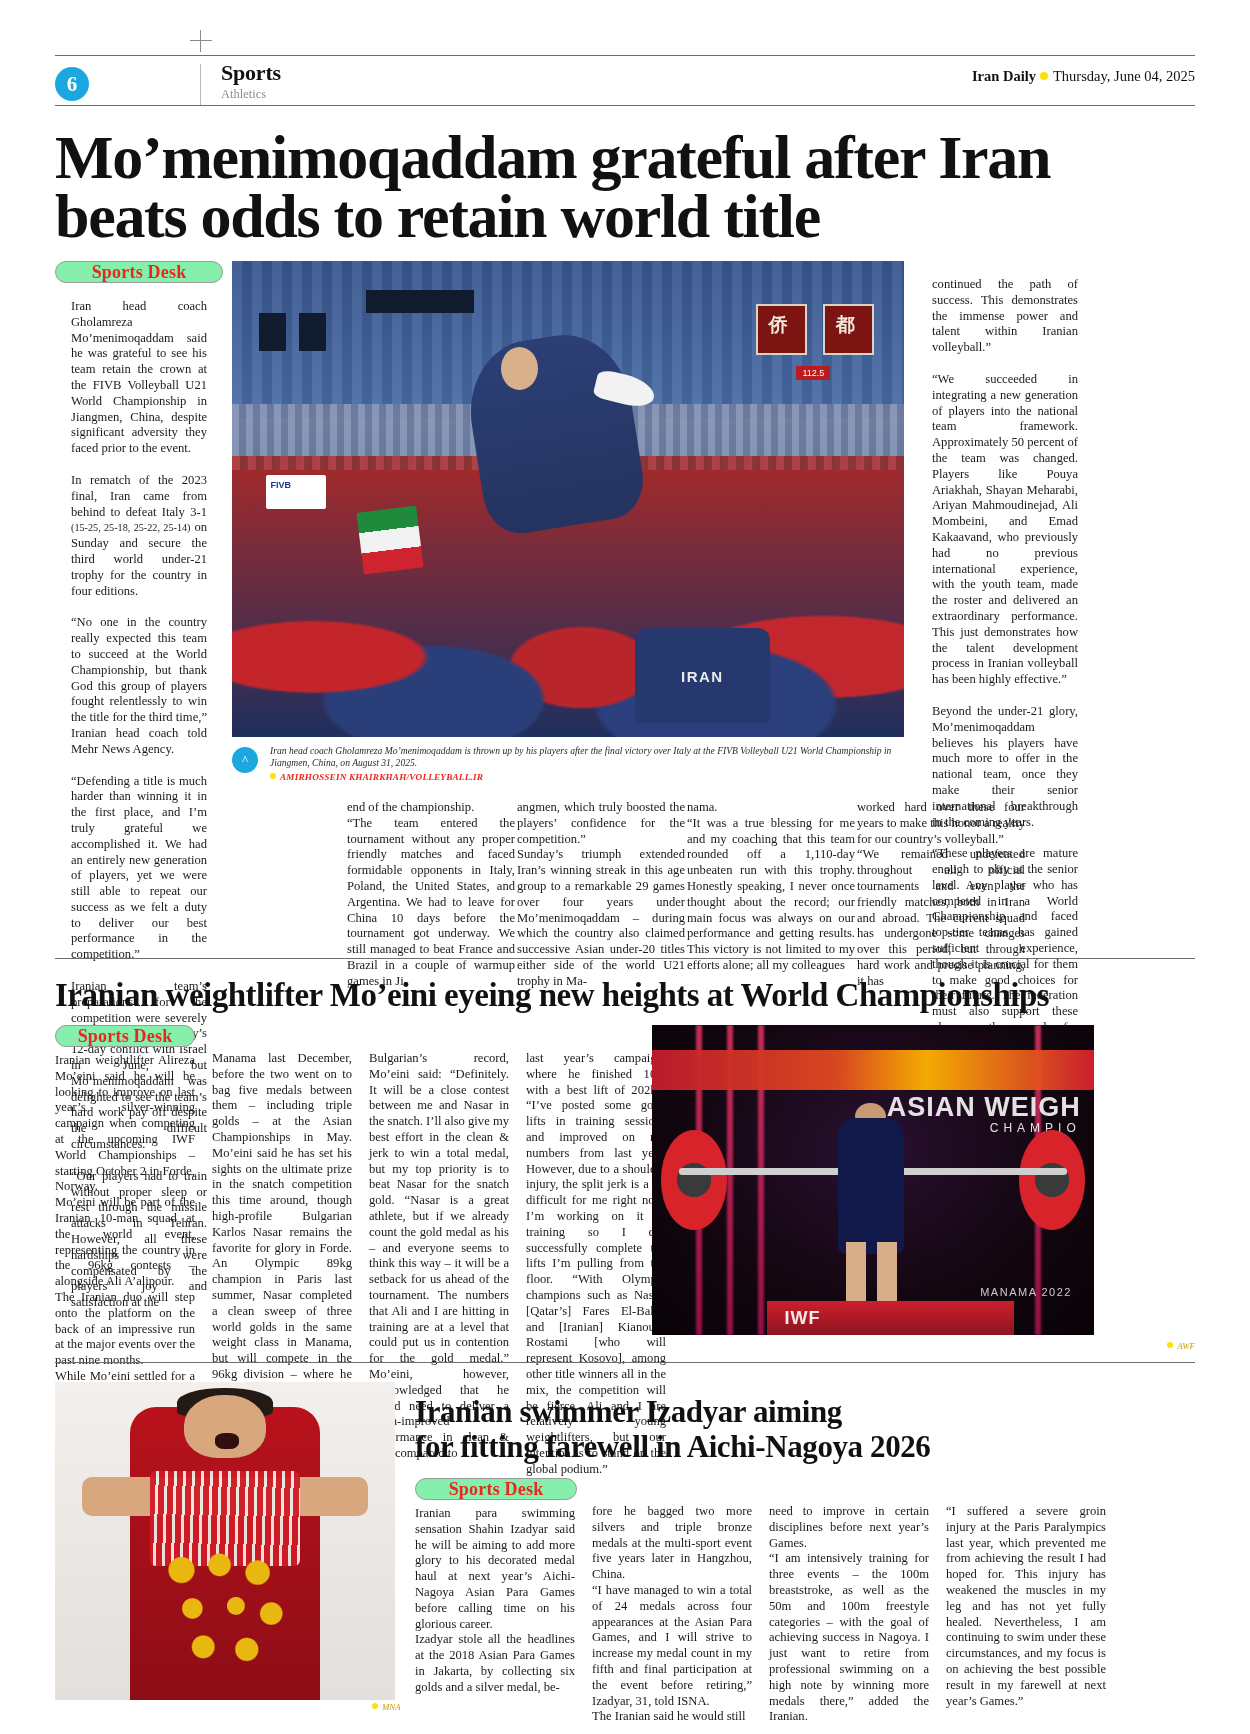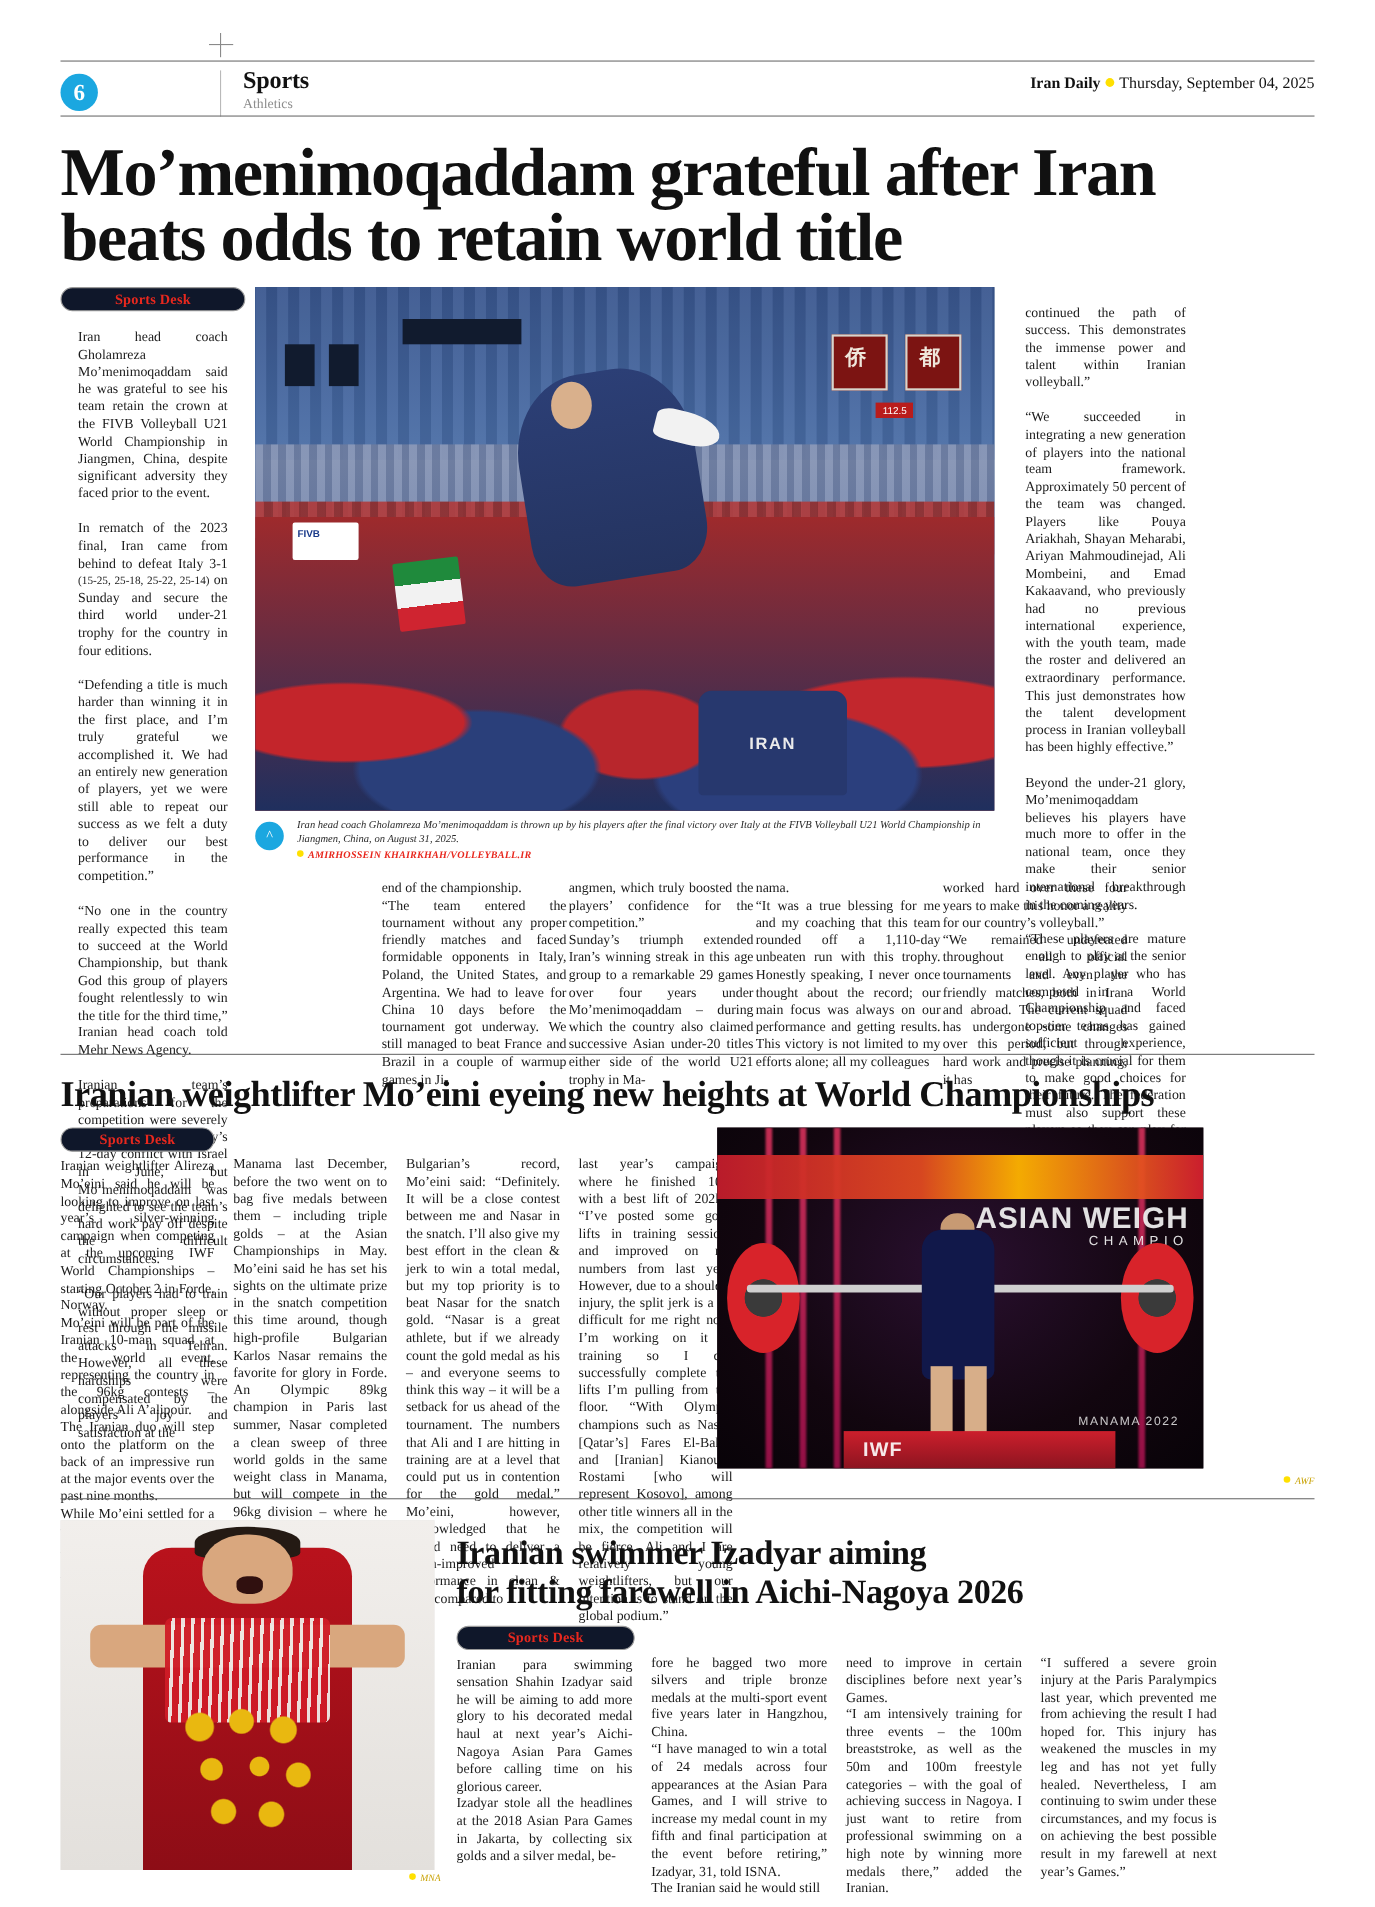--- a/index.html
+++ b/index.html
@@ -56,22 +56,22 @@
     font-family:"Liberation Serif", serif;
     color:#1a1a1a;
     hyphens:auto;
   }
   .col p{margin:16px;}
   .small-note{font-size:10.2px;}
 
   .deskbadge{
     border:1px solid #9a9a9a;border-radius:12px;height:20px;
     display:flex;align-items:center;justify-content:center;
-    color:#e8281e;font-weight:bold;font-size:13px;letter-spacing:.2px;
-    background:#0f172a;margin-bottom:6px;
+    color:#e8281e;font-weight:bold;font-size:18px;letter-spacing:.2px;
+    background:#86efac;margin-bottom:6px;
   }
 
   
   .a1-c1{position:absolute;left:55px;top:261px;width:168px;}
   .a1-photo{
     position:absolute;left:232px;top:261px;width:672px;height:476px;overflow:hidden;
     background:#1b3a6b;
   }
   .a1-c6{position:absolute;left:916px;top:261px;width:178px;}
 
@@ -211,33 +211,33 @@
   <div class="cropmark"></div>
 
   <div class="masthead">
     <div class="pagenum">6</div>
     <div class="sec-divider"></div>
     <div class="sec-wrap">
       <div class="sec-title">Sports</div>
       <div class="sec-sub">Athletics</div>
     </div>
     <div class="masthead-right">
-      <span class="brand">Iran Daily</span><span class="dot-y"></span><span>Thursday, September 04, 2025</span>
+      <span class="brand">Iran Daily</span><span class="dot-y"></span><span>Thursday, June 04, 2025</span>
     </div>
   </div>
   <div class="rule-under-masthead"></div>
 
   <div class="lead-head">Mo’menimoqaddam grateful after Iran beats odds to retain world title</div>
 
   <div class="a1-c1 col">
     <div class="deskbadge">Sports Desk</div>
     <p>Iran head coach Gholamreza Mo’menimoqaddam said he was grateful to see his team retain the crown at the FIVB Volleyball U21 World Championship in Jiangmen, China, despite significant adversity they faced prior to the event.</p>
     <p><span>In rematch of the 2023 final, Iran came from behind to defeat Italy 3-1 </span><span class="small-note">(15-25, 25-18, 25-22, 25-14)</span><span> on Sunday and secure the third world under-21 trophy for the country in four editions.</span></p>
+    <p>“No one in the country really expected this team to succeed at the World Championship, but thank God this group of players fought relentlessly to win the title for the third time,” Iranian head coach told Mehr News Agency.</p>
     <p>“Defending a title is much harder than winning it in the first place, and I’m truly grateful we accomplished it. We had an entirely new generation of players, yet we were still able to repeat our success as we felt a duty to deliver our best performance in the competition.”</p>
-    <p>“No one in the country really expected this team to succeed at the World Championship, but thank God this group of players fought relentlessly to win the title for the third time,” Iranian head coach told Mehr News Agency.</p>
     <p>Iranian team’s preparations for the competition were severely disrupted by the country’s 12-day conflict with Israel in June, but Mo’menimoqaddam was delighted to see the team’s hard work pay off despite the difficult circumstances.</p>
     <p>“Our players had to train without proper sleep or rest through the missile attacks in Tehran. However, all these hardships were compensated by the players’ joy and satisfaction at the</p>
   </div>
 
   <div class="a1-photo">
     <div class="ph p1-bg"></div>
     <div class="p1-stands"></div>
     <div class="p1-board" style="left:20%;top:6%;width:16%;height:5%;"></div>
     <div class="p1-board" style="left:4%;top:11%;width:4%;height:8%;"></div>
     <div class="p1-board" style="left:10%;top:11%;width:4%;height:8%;"></div>

